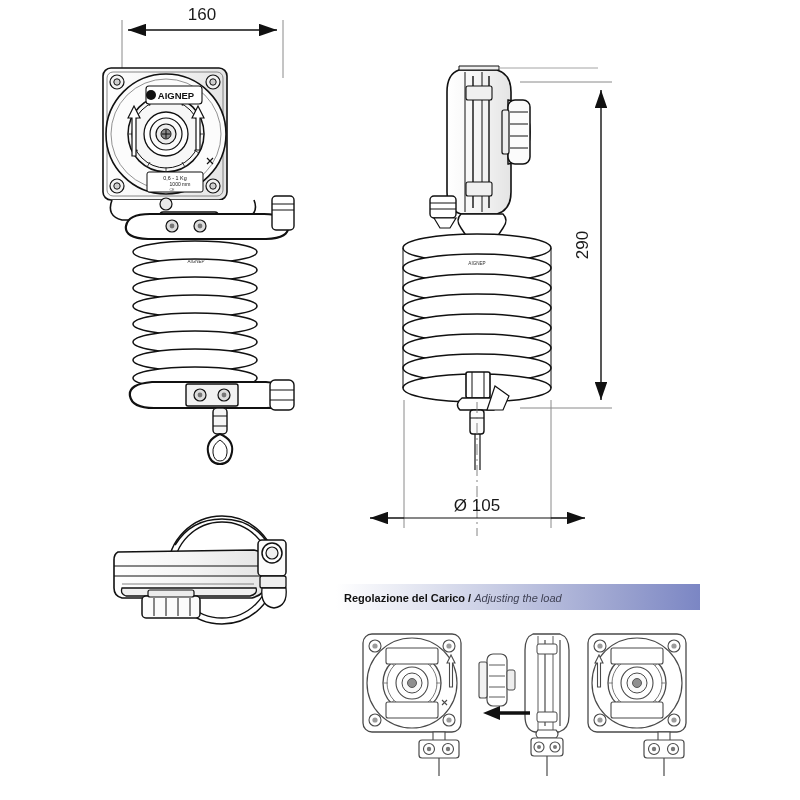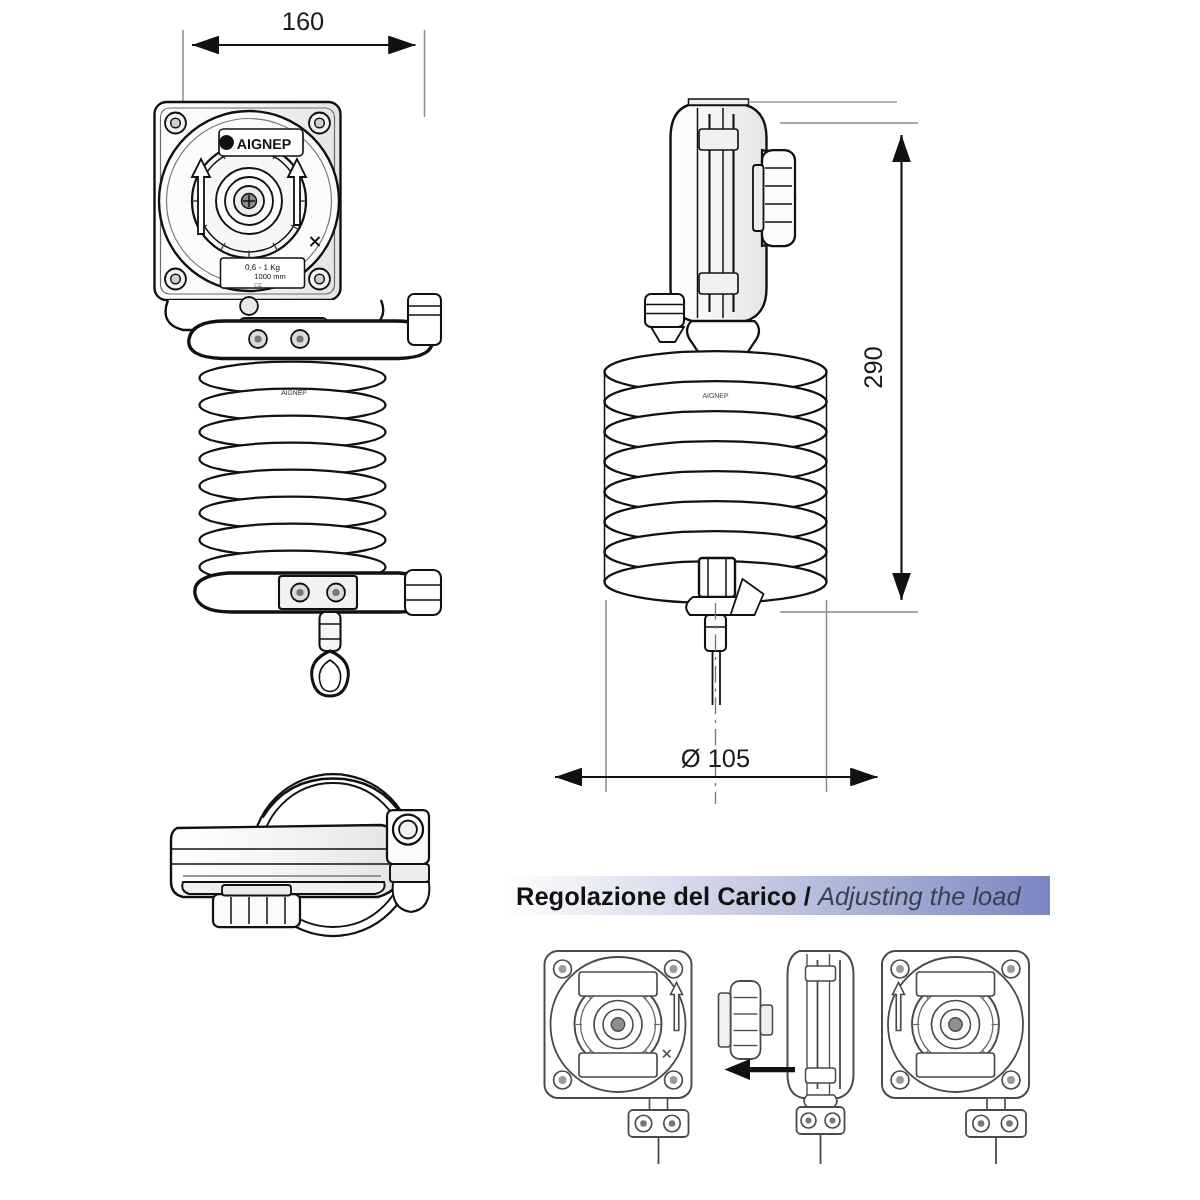--- a/index.html
+++ b/index.html
@@ -5,21 +5,21 @@
 <style>
   html,body{margin:0;padding:0;background:#ffffff;}
   body{width:800px;height:800px;position:relative;overflow:hidden;
        font-family:"Liberation Sans", sans-serif;color:#1a1a1a;}
   .stage{position:absolute;inset:0;width:792px;height:800px;}
   svg{display:block;}
   .dimtxt{font-family:"Liberation Sans", sans-serif;font-size:17px;fill:#1a1a1a;}
   .banner{position:absolute;left:336px;top:584px;width:364px;height:26px;
           background:linear-gradient(to right,#ffffff 0%,#e9ebf4 18%,#c3c8e2 48%,#9aa2cf 78%,#7b86c4 100%);}
   .banner-txt{position:absolute;left:344px;top:586px;width:360px;height:24px;
-              line-height:24px;font-size:17px;white-space:nowrap;}
+              line-height:24px;font-size:11px;white-space:nowrap;}
   .b-it{font-family:"Liberation Sans", sans-serif;font-style:italic;font-weight:400;color:#3d3f52;}
   .b-bd{font-weight:bold;color:#111111;}
   .sep{font-weight:bold;color:#111111;}
 </style>
 </head>
 <body>
 
 <div class="stage">
 
 <svg width="800" height="800" viewBox="0 0 800 800">

